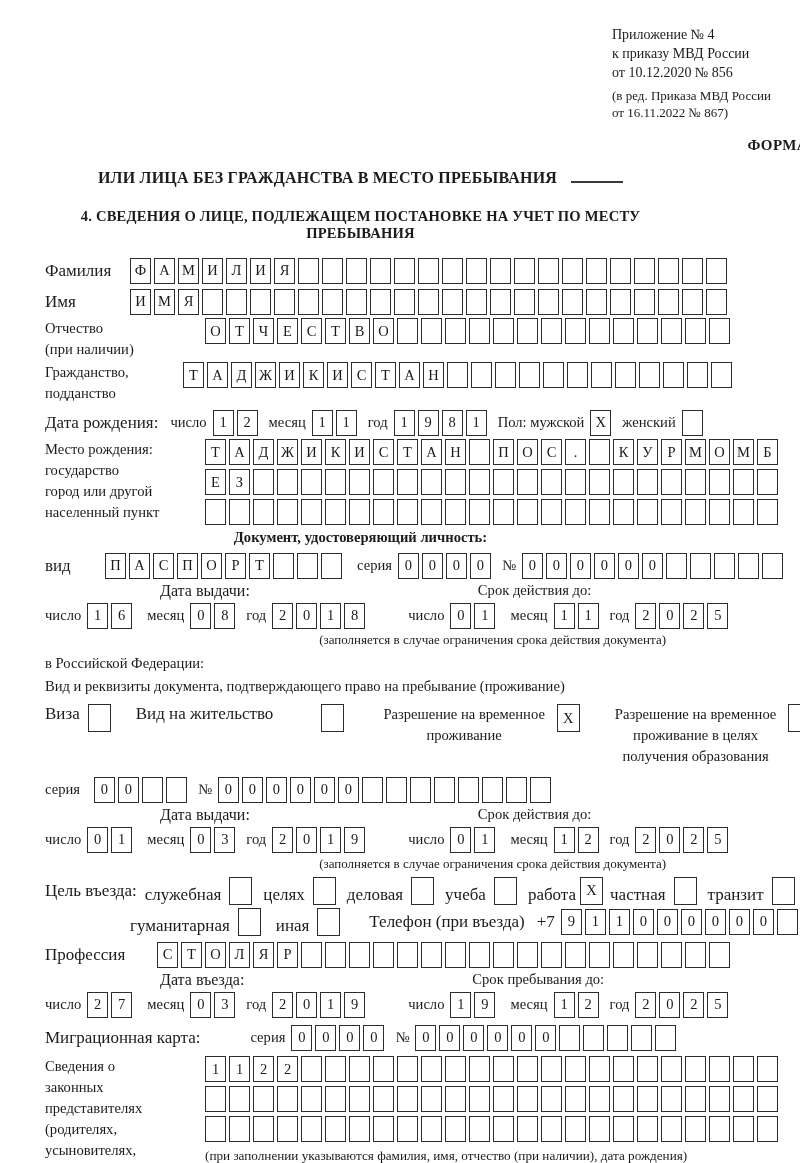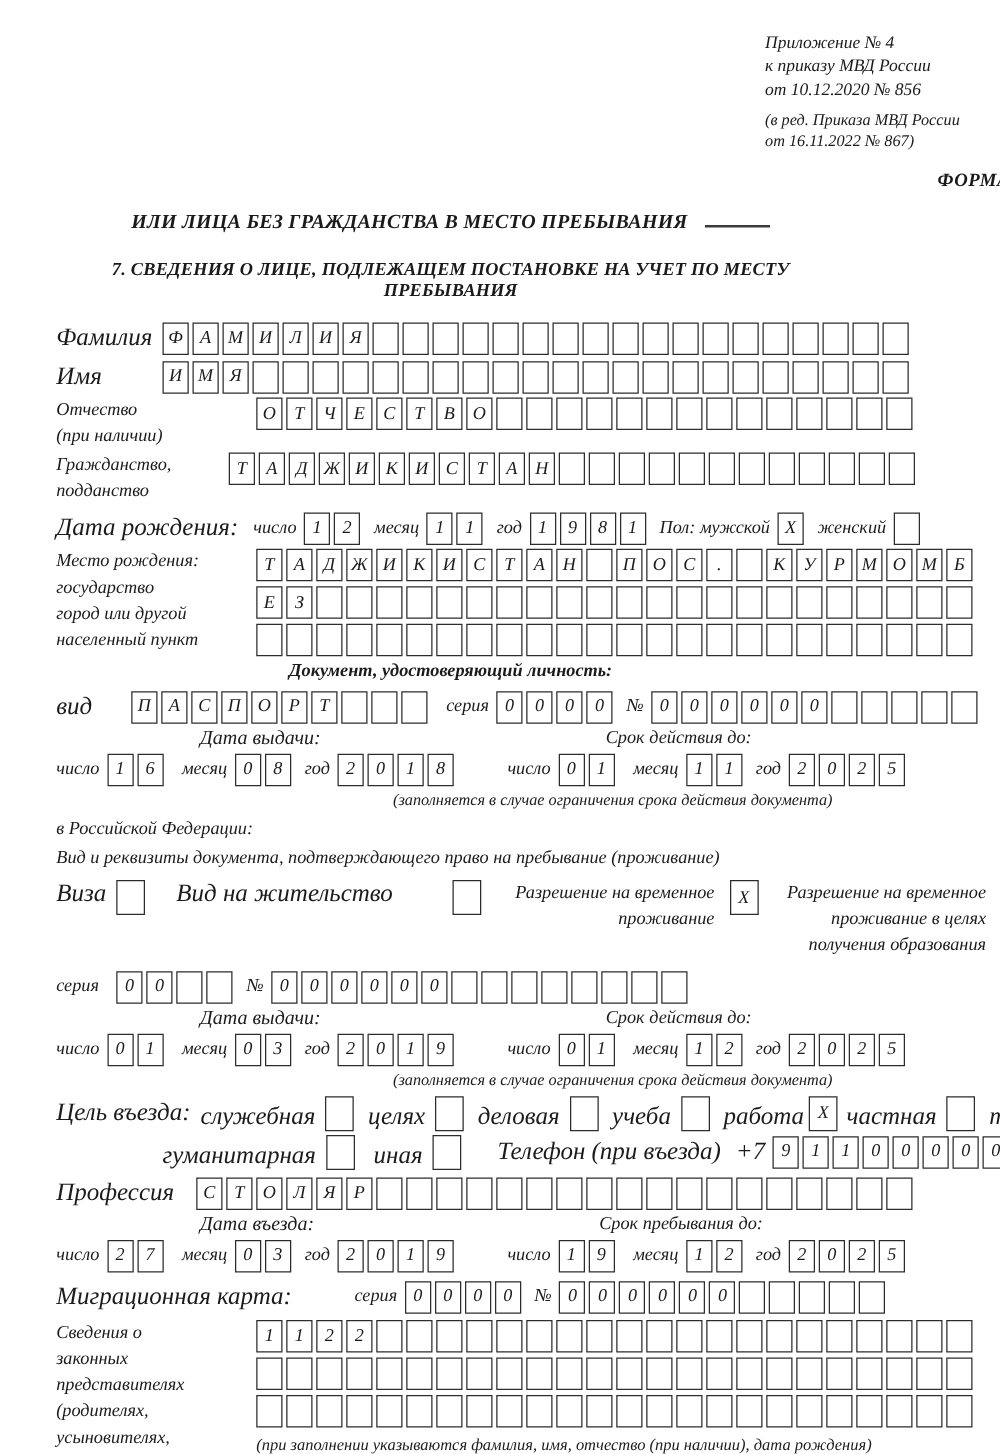--- a/index.html
+++ b/index.html
@@ -1,46 +1,46 @@
 <!DOCTYPE html>
 <html><head>
 <meta charset="utf-8">
 <style>
   * { margin:0; padding:0; box-sizing:border-box; }
   html,body { width:800px; }
   body { height:1163px; background:#fff; color:#1b1b1b; font-family:"Liberation Serif", serif; overflow:hidden; }
-  .page { width:684px; height:1163px; padding:26px 8px 8px 45px;font-style:italic; }
+  .page { width:684px; height:1163px; padding:26px 8px 8px 45px; }
   .hdr { width:200px; margin-left:567px; font-size:14px; line-height:1.35; }
   .hdr-sub { font-size:13px; margin-top:5px; line-height:1.3; }
   .form-marker { width:200px; margin-left:567px; text-align:right; font-weight:bold; font-size:15px; margin-top:16px; padding-right:4px; letter-spacing:.4px; }
   .title { text-align:center; font-weight:bold; font-size:16px; margin-top:12px; line-height:1.5; letter-spacing:.2px; }
   .uline { display:inline-block; width:52px; border-bottom:2px solid #3a3a3a; height:13px; margin-left:14px; }
   .sec-heading { text-align:center; font-weight:bold; font-size:14.6px; margin-top:18px; margin-bottom:14px; letter-spacing:.2px; }
   .row { display:flex; align-items:center; margin-bottom:2px; min-height:29px; }
   .row.top { align-items:flex-start; }
-  .lbl { font-size:20px; flex:none; }
+  .lbl { font-size:17px; flex:none; }
   .lblcol { flex:none; display:block; }
   .lblcol span { display:block; font-size:14.6px; line-height:21px; }
   .w85 { width:85px; } .w160 { width:160px; } .w138 { width:138px; } .w112 { width:112px; }
   .col { display:flex; flex-direction:column; }
   .boxes { display:flex; flex-wrap:nowrap; flex:none; }
   .mb { margin-bottom:4px; }
   .cb { display:inline-flex; width:21px; height:26px; border:1.8px solid #2c2c2c; margin-right:3px; align-items:center; justify-content:center; font-size:14.5px; flex:none; background:#fff; }
   .chk .cb { width:23px; height:28px; }
   .doc-heading { text-align:center; font-weight:bold; font-size:14.6px; margin:4px 0 5px 0; }
   .dh { display:flex; margin-bottom:1px; }
   .dh .dh1 { margin-left:115px; font-size:16px; }
   .dh .dh2 { margin-left:228px; font-size:14.6px;text-align:right; }
   .dlbl { font-size:14.6px; margin-right:6px; flex:none; }
   .gap12 { margin-left:12px; } .gap8 { margin-left:8px; } .gap40 { margin-left:40px; }
   .note-r { text-align:right; font-size:13px; padding-right:10px; margin:1px 0 4px 0; }
   .intro { font-size:14.6px; line-height:23px; }
   .permits { margin-top:6px; margin-bottom:8px; }
   .perm { display:flex; align-items:flex-start; flex:none; }
-  .perm .lblstack { display:block; text-align:right; }
+  .perm .lblstack { display:block; text-align:center;margin-left:12px; }
   .perm .lblstack span { display:block; font-size:14.6px; line-height:21px; }
   .pitem { display:flex; align-items:flex-end; flex:none; }
   .rep-note { font-size:13.2px; margin-top:6px; }
   .mt4 { margin-top:4px; }
 </style>
 </head>
 <body>
 
 <div class="page">
 
@@ -52,21 +52,21 @@
       <div>(в ред. Приказа МВД России</div>
       <div>от 16.11.2022 № 867)</div>
     </div>
   </div>
   <div class="form-marker">ФОРМА</div>
 
   <div class="title">
     <div><span>ИЛИ ЛИЦА БЕЗ ГРАЖДАНСТВА В МЕСТО ПРЕБЫВАНИЯ</span><span class="uline"></span></div>
   </div>
 
-  <div class="sec-heading">7. СВЕДЕНИЯ О ЛИЦЕ, ПОДЛЕЖАЩЕМ ПОСТАНОВКЕ НА УЧЕТ ПО МЕСТУ ПРЕБЫВАНИЯ</div>
+  <div class="sec-heading">4. СВЕДЕНИЯ О ЛИЦЕ, ПОДЛЕЖАЩЕМ ПОСТАНОВКЕ НА УЧЕТ ПО МЕСТУ ПРЕБЫВАНИЯ</div>
 
   <div class="row">
     <span class="lbl w85">Фамилия</span>
     <span class="boxes">
         <span class="cb">Ф</span>
         <span class="cb">А</span>
         <span class="cb">М</span>
         <span class="cb">И</span>
         <span class="cb">Л</span>
         <span class="cb">И</span>

